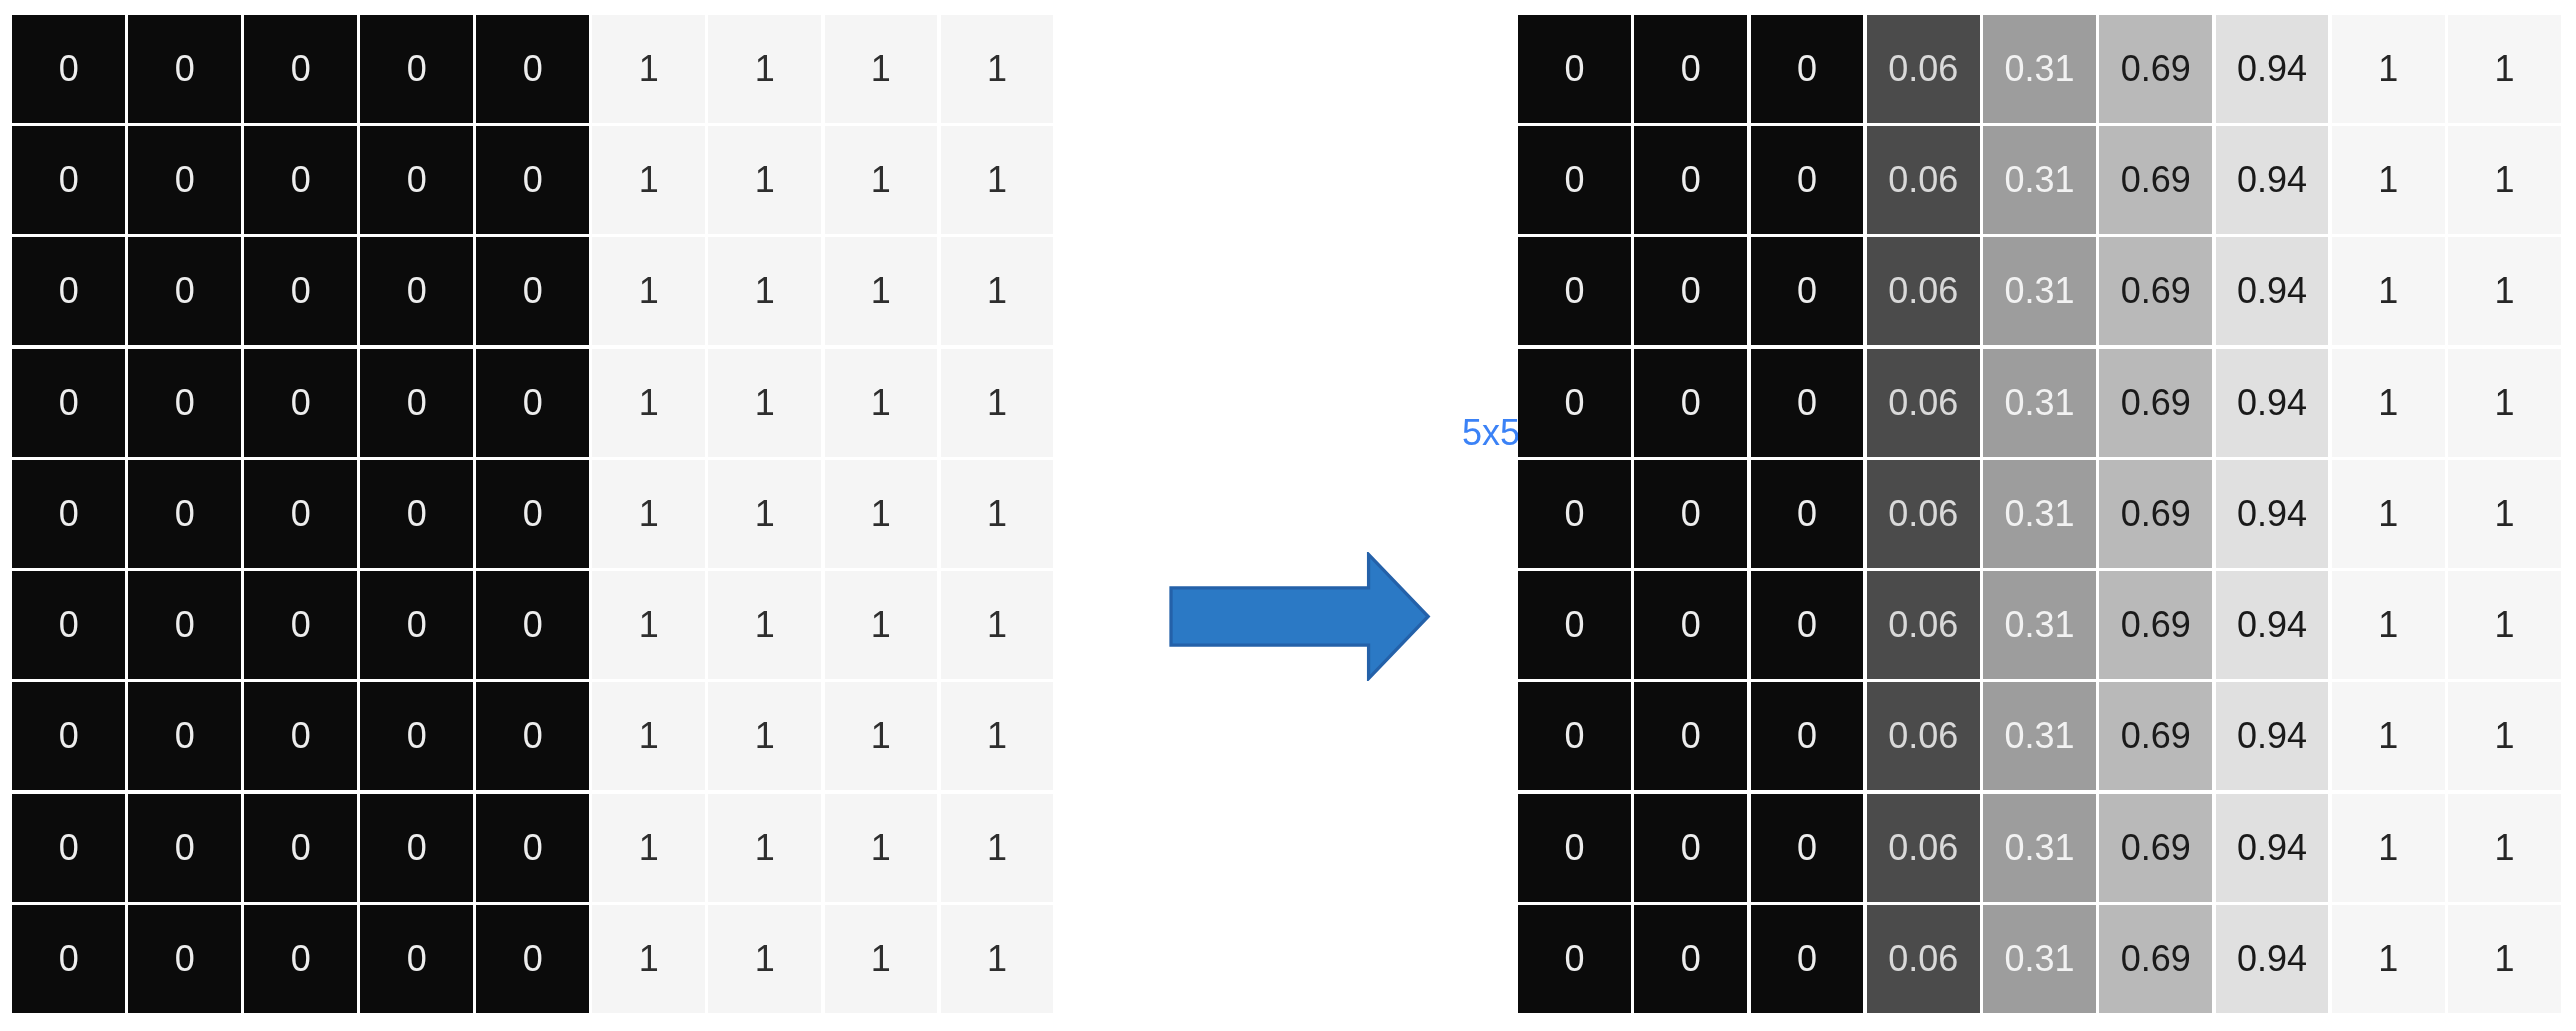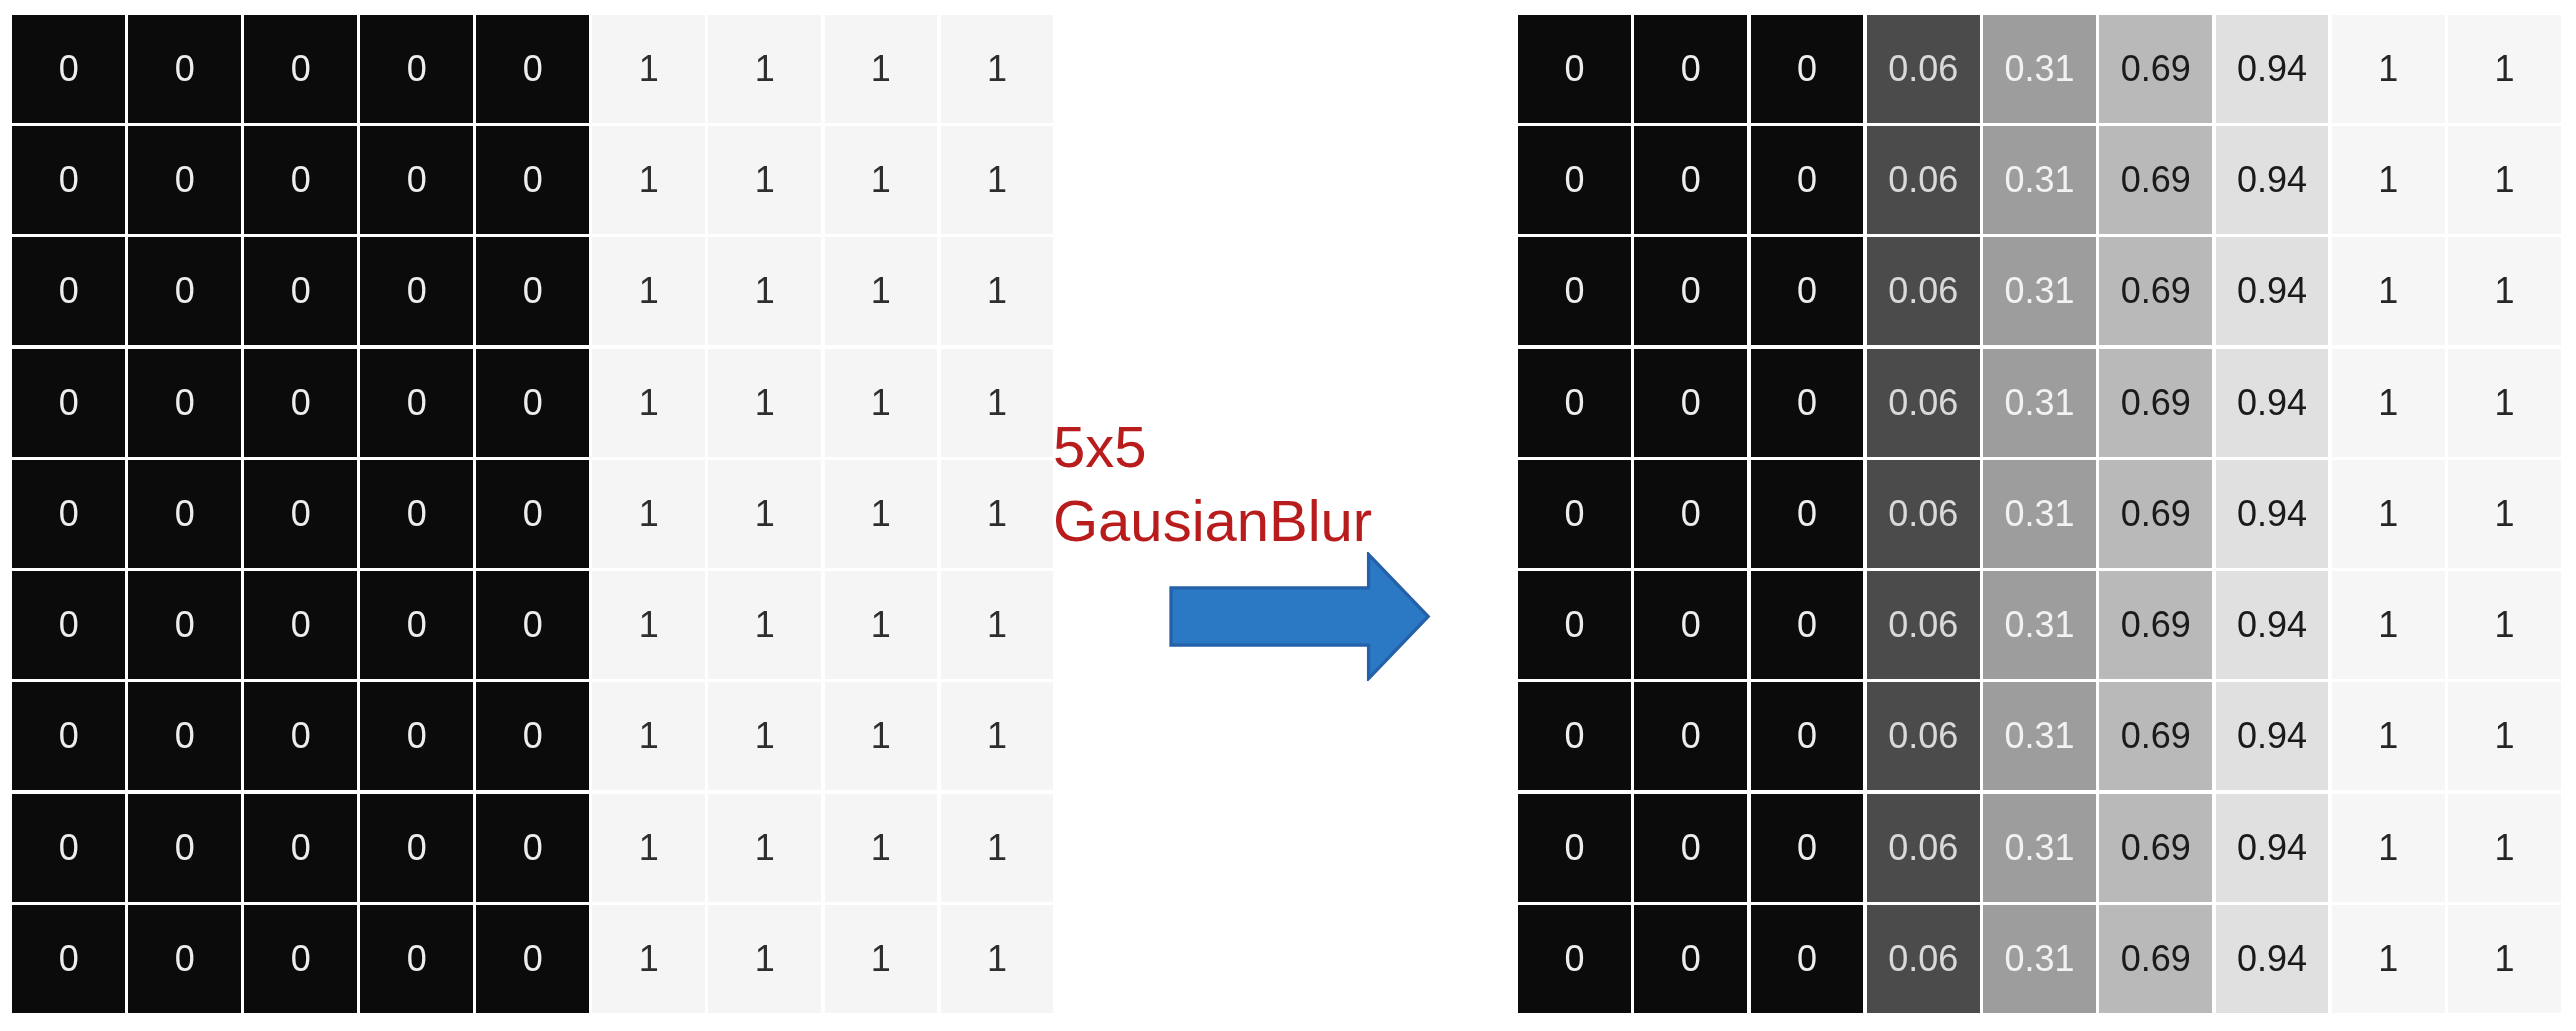--- a/index.html
+++ b/index.html
@@ -40,24 +40,24 @@
     font-size: 36px;
     font-weight: 400;
     letter-spacing: 0;
     user-select: none;
   }
   .arrow-label {
     position: absolute;
     left: 1053px;
     top: 410px;
     width: 467px;
-    text-align: left;
-    font-size: 58px;
+    text-align: right;
+    font-size: 36px;
     line-height: 1.28;
-    color: #b91c1c;
+    color: #3b82f6;
   }
   .arrow-svg {
     position: absolute;
     left: 1169px;
     top: 552px;
     width: 262px;
     height: 129px;
   }
 </style>
 </head>
@@ -144,21 +144,20 @@
       <div class="cell" style="background: rgb(11, 11, 11); color: rgb(237, 237, 237);">0</div>
       <div class="cell" style="background: rgb(11, 11, 11); color: rgb(237, 237, 237);">0</div>
       <div class="cell" style="background: rgb(245, 245, 245); color: rgb(46, 46, 46);">1</div>
       <div class="cell" style="background: rgb(245, 245, 245); color: rgb(46, 46, 46);">1</div>
       <div class="cell" style="background: rgb(245, 245, 245); color: rgb(46, 46, 46);">1</div>
       <div class="cell" style="background: rgb(245, 245, 245); color: rgb(46, 46, 46);">1</div>
     </div>
 
   <div class="arrow-label">
     <div>5x5</div>
-    <div>GausianBlur</div>
   </div>
 
   <svg class="arrow-svg" viewBox="0 0 320 158">
     <polygon id="arrow-shape" points="2,44 244,44 244,3 317,79 244,155 244,114 2,114" fill="#2B79C5" stroke="#2461A9" stroke-width="4" stroke-linejoin="miter"></polygon>
   </svg>
 
   <div id="right-matrix" class="matrix" style="grid-template-columns: repeat(9, 1fr); grid-template-rows: repeat(9, 1fr);">
       <div class="cell" style="background: rgb(11, 11, 11); color: rgb(237, 237, 237);">0</div>
       <div class="cell" style="background: rgb(11, 11, 11); color: rgb(237, 237, 237);">0</div>
       <div class="cell" style="background: rgb(11, 11, 11); color: rgb(237, 237, 237);">0</div>

